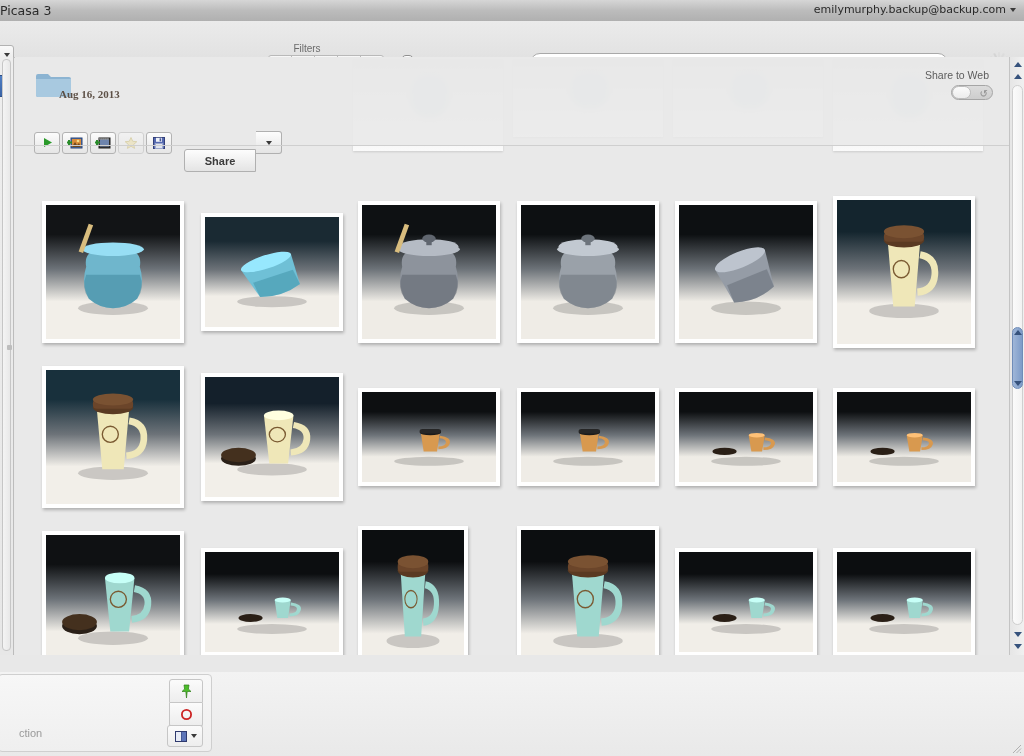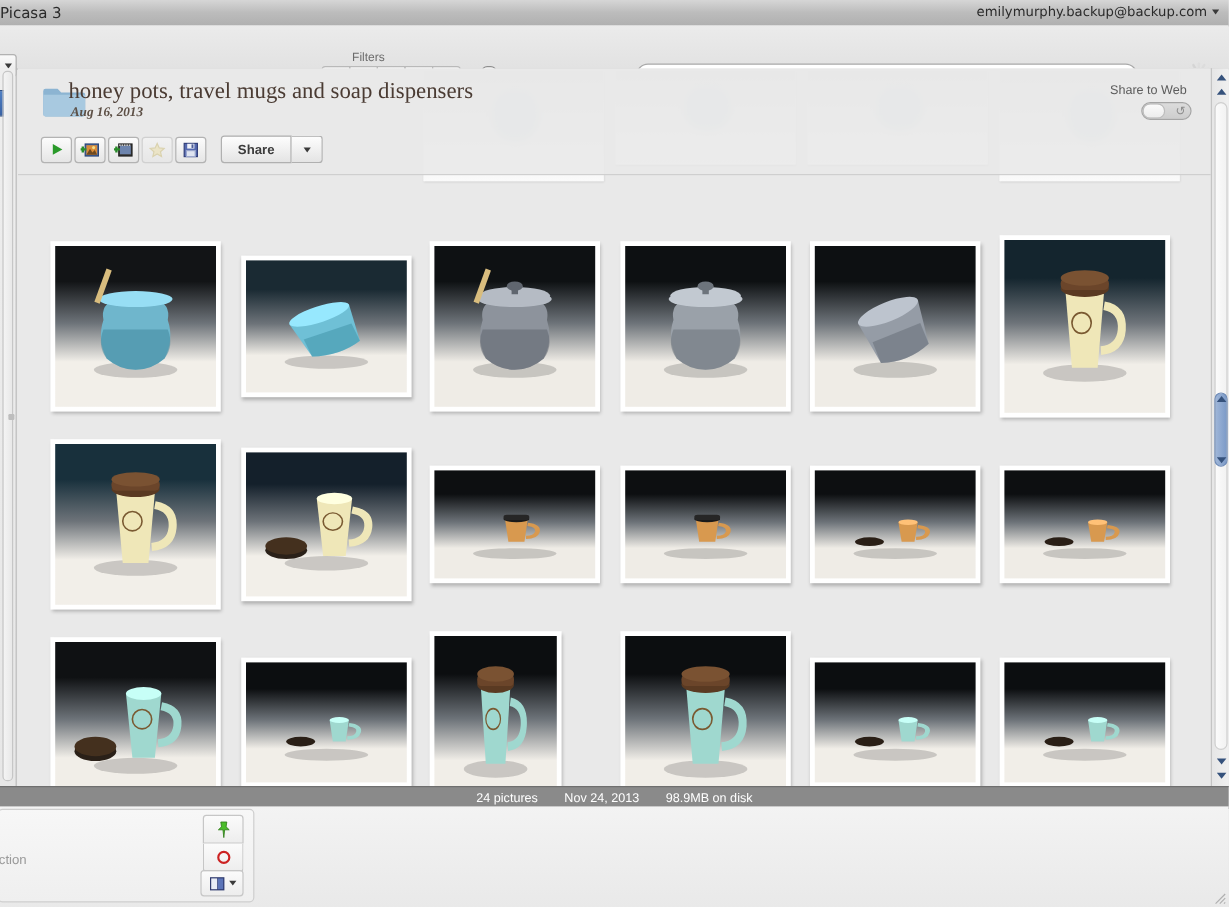--- a/index.html
+++ b/index.html
@@ -122,36 +122,36 @@
     position:absolute;left:20px;top:14px;width:37px;height:27px;
   }
   .album-title{
     position:absolute;left:42px;top:9px;
     font-family:"Liberation Serif","DejaVu Serif",serif;
     font-size:19px;color:#4a3b33;white-space:nowrap;
   }
   .album-date{
     position:absolute;left:44px;top:31px;
     font-family:"Liberation Serif","DejaVu Serif",serif;
-    font-size:11px;font-weight:bold;color:#5d5046;font-style:italic;
+    font-size:11px;font-weight:bold;color:#5d5046;
   }
   .btnrow{position:absolute;left:19px;top:56px;display:flex;align-items:center;}
   .ibtn{
     width:26px;height:22px;margin-right:2px;
     background:linear-gradient(to bottom,#fcfcfc,#e5e5e5);
     border:1px solid #b3b3b3;border-radius:3px;
     display:flex;align-items:center;justify-content:center;box-sizing:border-box;
   }
   .ibtn.disabled{opacity:.45;}
   .sharebtn{
-    margin-left:10px;width:59px;height:23px;
+    margin-left:10px;width:72px;height:23px;
     background:linear-gradient(to bottom,#fdfdfd,#e4e4e4);
     border:1px solid #b0b0b0;border-radius:3px 0 0 3px;
     display:flex;align-items:center;justify-content:center;
-    font-size:11px;font-weight:bold;color:#3c3c3c;box-sizing:border-box;
+    font-size:11px;font-weight:bold;color:#3c3c3c;box-sizing:border-box;margin-top:36px;
   }
   .sharedrop{
     width:26px;height:23px;
     background:linear-gradient(to bottom,#fdfdfd,#e4e4e4);
     border:1px solid #b0b0b0;border-left:0;border-radius:0 3px 3px 0;
     display:flex;align-items:center;justify-content:center;box-sizing:border-box;
   }
   .sync-label{
     position:absolute;right:20px;top:12px;font-size:10.5px;color:#5c5c5c;
   }
@@ -205,21 +205,21 @@
   
   .bottom{
     position:absolute;left:0;top:672px;width:1024px;height:84px;
     background:linear-gradient(to bottom,#f3f3f3,#e9e9e9);
   }
   .bpanel-left{
     position:absolute;left:-2px;top:2px;width:214px;height:78px;
     background:linear-gradient(to bottom,#f7f7f7,#efefef);
     border:1px solid #cfcfcf;border-radius:4px;box-sizing:border-box;
   }
-  .bpanel-text{position:absolute;left:0px;top:36px;font-size:11px;color:#9a9a9a;}
+  .bpanel-text{position:absolute;left:0px;top:52px;font-size:11px;color:#9a9a9a;padding-left:20px;}
   .pinbtns{position:absolute;right:8px;top:4px;width:34px;}
   .pinbtn{
     width:34px;height:24px;background:linear-gradient(to bottom,#fbfbfb,#ededed);
     border:1px solid #c6c6c6;display:flex;align-items:center;justify-content:center;box-sizing:border-box;
   }
   .pinbtn.top{border-radius:3px 3px 0 0;}
   .pinbtn.bot{border-radius:0 0 3px 3px;border-top:0;}
   .bookbtn{
     position:absolute;right:8px;top:50px;width:36px;height:22px;
     background:linear-gradient(to bottom,#fbfbfb,#ededed);
@@ -330,21 +330,20 @@
           </div>
         </div>
       </div>
 
     <div class="albumheader">
       <svg class="folder-icon" viewBox="0 0 37 27">
         <path d="M1 5 Q1 3 3 3 L13 3 L16 6 L34 6 Q36 6 36 8 L36 24 Q36 26 34 26 L3 26 Q1 26 1 24 Z" fill="#8cb4d2"></path>
         <path d="M1 8 L36 8 L36 24 Q36 26 34 26 L3 26 Q1 26 1 24 Z" fill="#a8c9e0"></path>
       </svg>
 
-      <div class="album-title">honey pots, travel mugs and soap dispensers</div>
       <div class="album-date">Aug 16, 2013</div>
 
       <div class="btnrow">
         <div class="ibtn">
           <svg width="13" height="13" viewBox="0 0 13 13">
             <polygon points="3,2 11,6.5 3,11" fill="#2a9a2a"></polygon>
           </svg>
         </div>
         <div class="ibtn">
           <svg width="16" height="14" viewBox="0 0 16 14">
@@ -666,25 +665,20 @@
       <span class="sb-arrow sb-dn"></span>
     </div>
     <div class="vbtn" style="top:572px;">
       <span class="sb-arrow sb-dn"></span>
     </div>
     <div class="vbtn" style="top:584px;">
       <span class="sb-arrow sb-dn"></span>
     </div>
   </div>
 
-  <div class="statusbar">
-    <span>24 pictures</span>
-    <span>Nov 24, 2013</span>
-    <span>98.9MB on disk</span>
-  </div>
 
   <div class="bottom">
 
     <div class="bpanel-left">
       <div class="bpanel-text">ction</div>
       <div class="pinbtns">
         <div class="pinbtn top">
           <svg width="13" height="15" viewBox="0 0 13 15">
             <path d="M4 1 L9 1 L8.4 5 L11 7.5 L7.2 7.5 L6.5 14 L5.8 7.5 L2 7.5 L4.6 5 Z" fill="#4bbd2a" stroke="#2f7d18" stroke-width=".7"></path>
           </svg>

